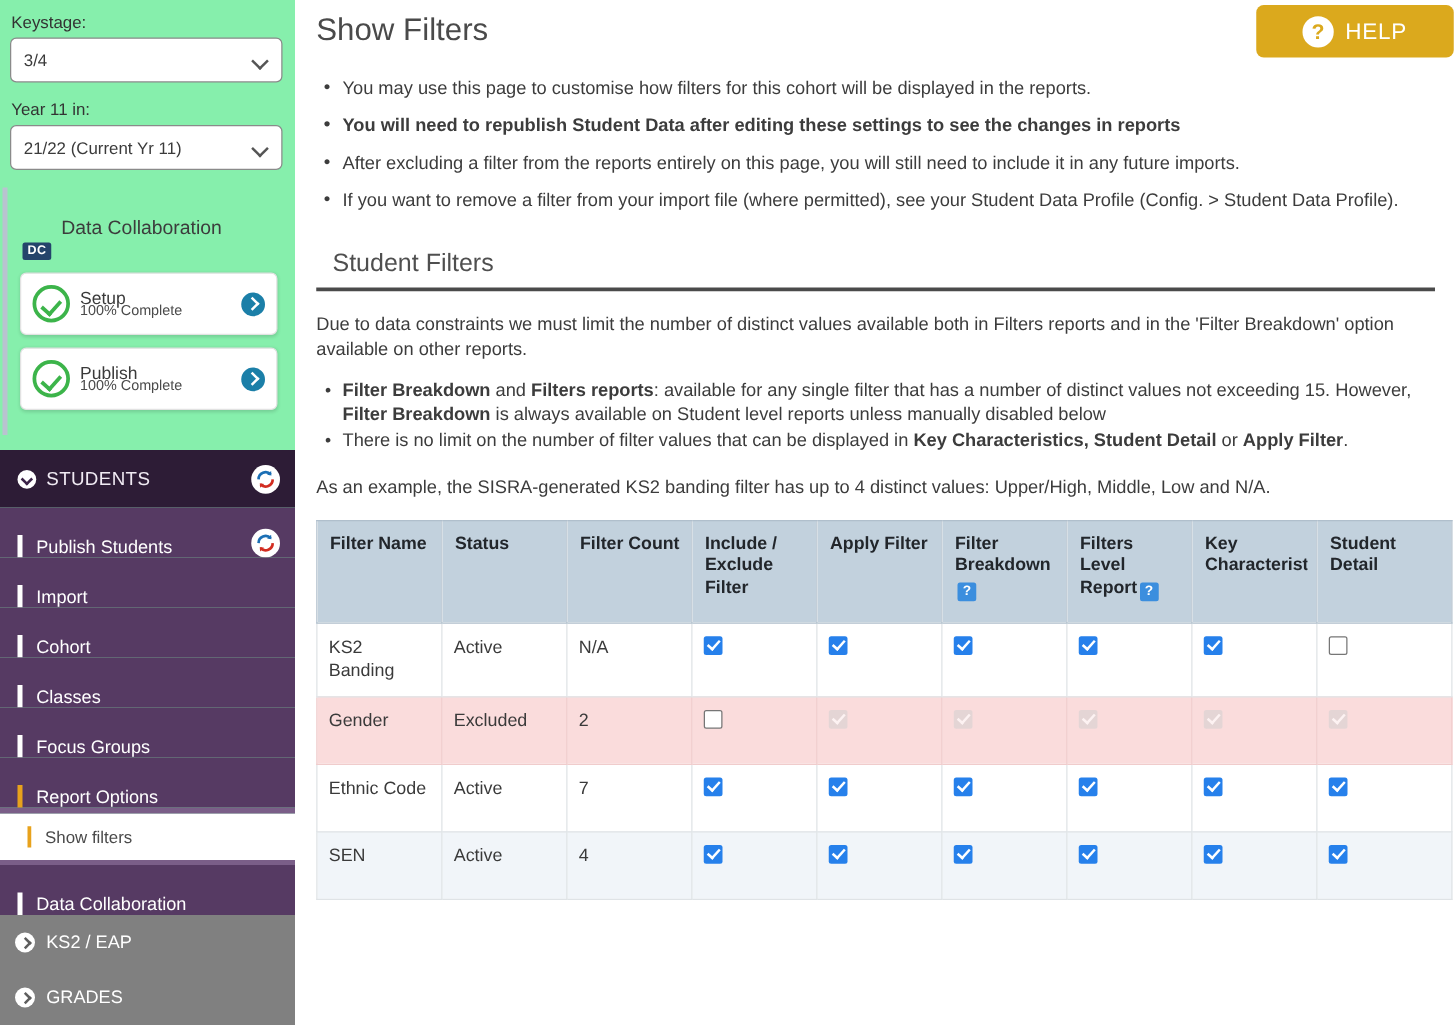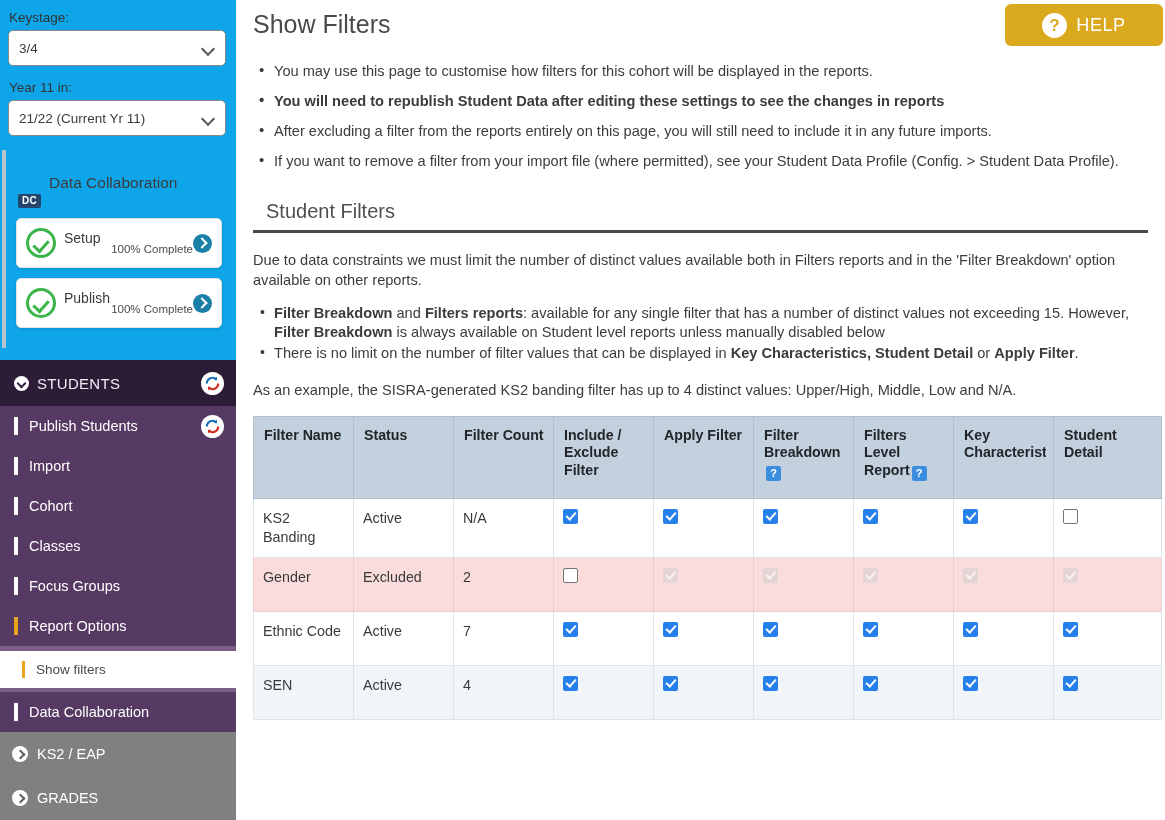--- a/index.html
+++ b/index.html
@@ -9,21 +9,21 @@
     overflow: hidden;
     background: #ffffff;
     font-family: "Liberation Sans", sans-serif;
   }
   #app { position: relative; width: 1165px; height: 820px; display: flex; }
 
   
   #sidebar {
     width: 236px; height: 820px;
     flex: 0 0 236px;
-    background: #0ea5e9;
+    background: #86efac;
     position: relative;
     overflow: hidden;
   }
   .sb-pad { padding: 6px 8px 0 8px; }
   .sb-label {
     font-size: 13.5px; color: #333333; margin: 4px 0 5px 1px;
   }
   .sb-select {
     position: relative;
     width: 218px; height: 36px;
@@ -79,21 +79,21 @@
     position: relative; margin-right: 8px;
   }
   .tick-circle::after {
     content: ""; position: absolute;
     left: 7px; top: 6px; width: 7px; height: 12px;
     border-right: 3px solid #3cb44a; border-bottom: 3px solid #3cb44a;
     transform: rotate(42deg);
   }
   .dc-card-txt { flex: 1; line-height: 1.0; }
   .dc-card-t1 { font-size: 14px; color: #3a3a3a; display:block; }
-  .dc-card-t2 { font-size: 11.5px; color: #4a4a4a; display:block; margin-top:-1px;text-align:right;}
+  .dc-card-t2 { font-size: 11.5px; color: #4a4a4a; display:block; margin-top:-1px;}
   .arrow-circle {
     width: 19px; height: 19px; flex: 0 0 19px;
     border-radius: 50%; background: #1b7fa8;
     position: relative;
   }
   .arrow-circle::after {
     content: ""; position: absolute; left: 5px; top: 5.5px;
     width: 6px; height: 6px;
     border-right: 2.4px solid #fff; border-top: 2.4px solid #fff;
     transform: rotate(45deg);
@@ -120,21 +120,21 @@
   }
   .refresh-ico {
     width: 23px; height: 23px; border-radius: 50%; background: #fff;
     position: relative; flex: 0 0 23px;
     display:flex;align-items:center;justify-content:center;
   }
   .refresh-ico svg { display:block; }
 
   .nav-item {
     background: #563a63; color: #ffffff;
-    height: 40px; display: flex; align-items: center;
+    height: 40px; display: flex; align-items: flex-end;
     padding: 0 12px 0 14px; font-size: 14.5px;
     cursor: pointer; position: relative;
   }
   .nav-item .bar {
     width: 4px; height: 18px; background: #ffffff;
     margin-right: 11px; flex: 0 0 4px;
   }
   .nav-item.active-parent .bar { background: #e8a21c; }
   .nav-item .lbl { flex: 1; }
 

